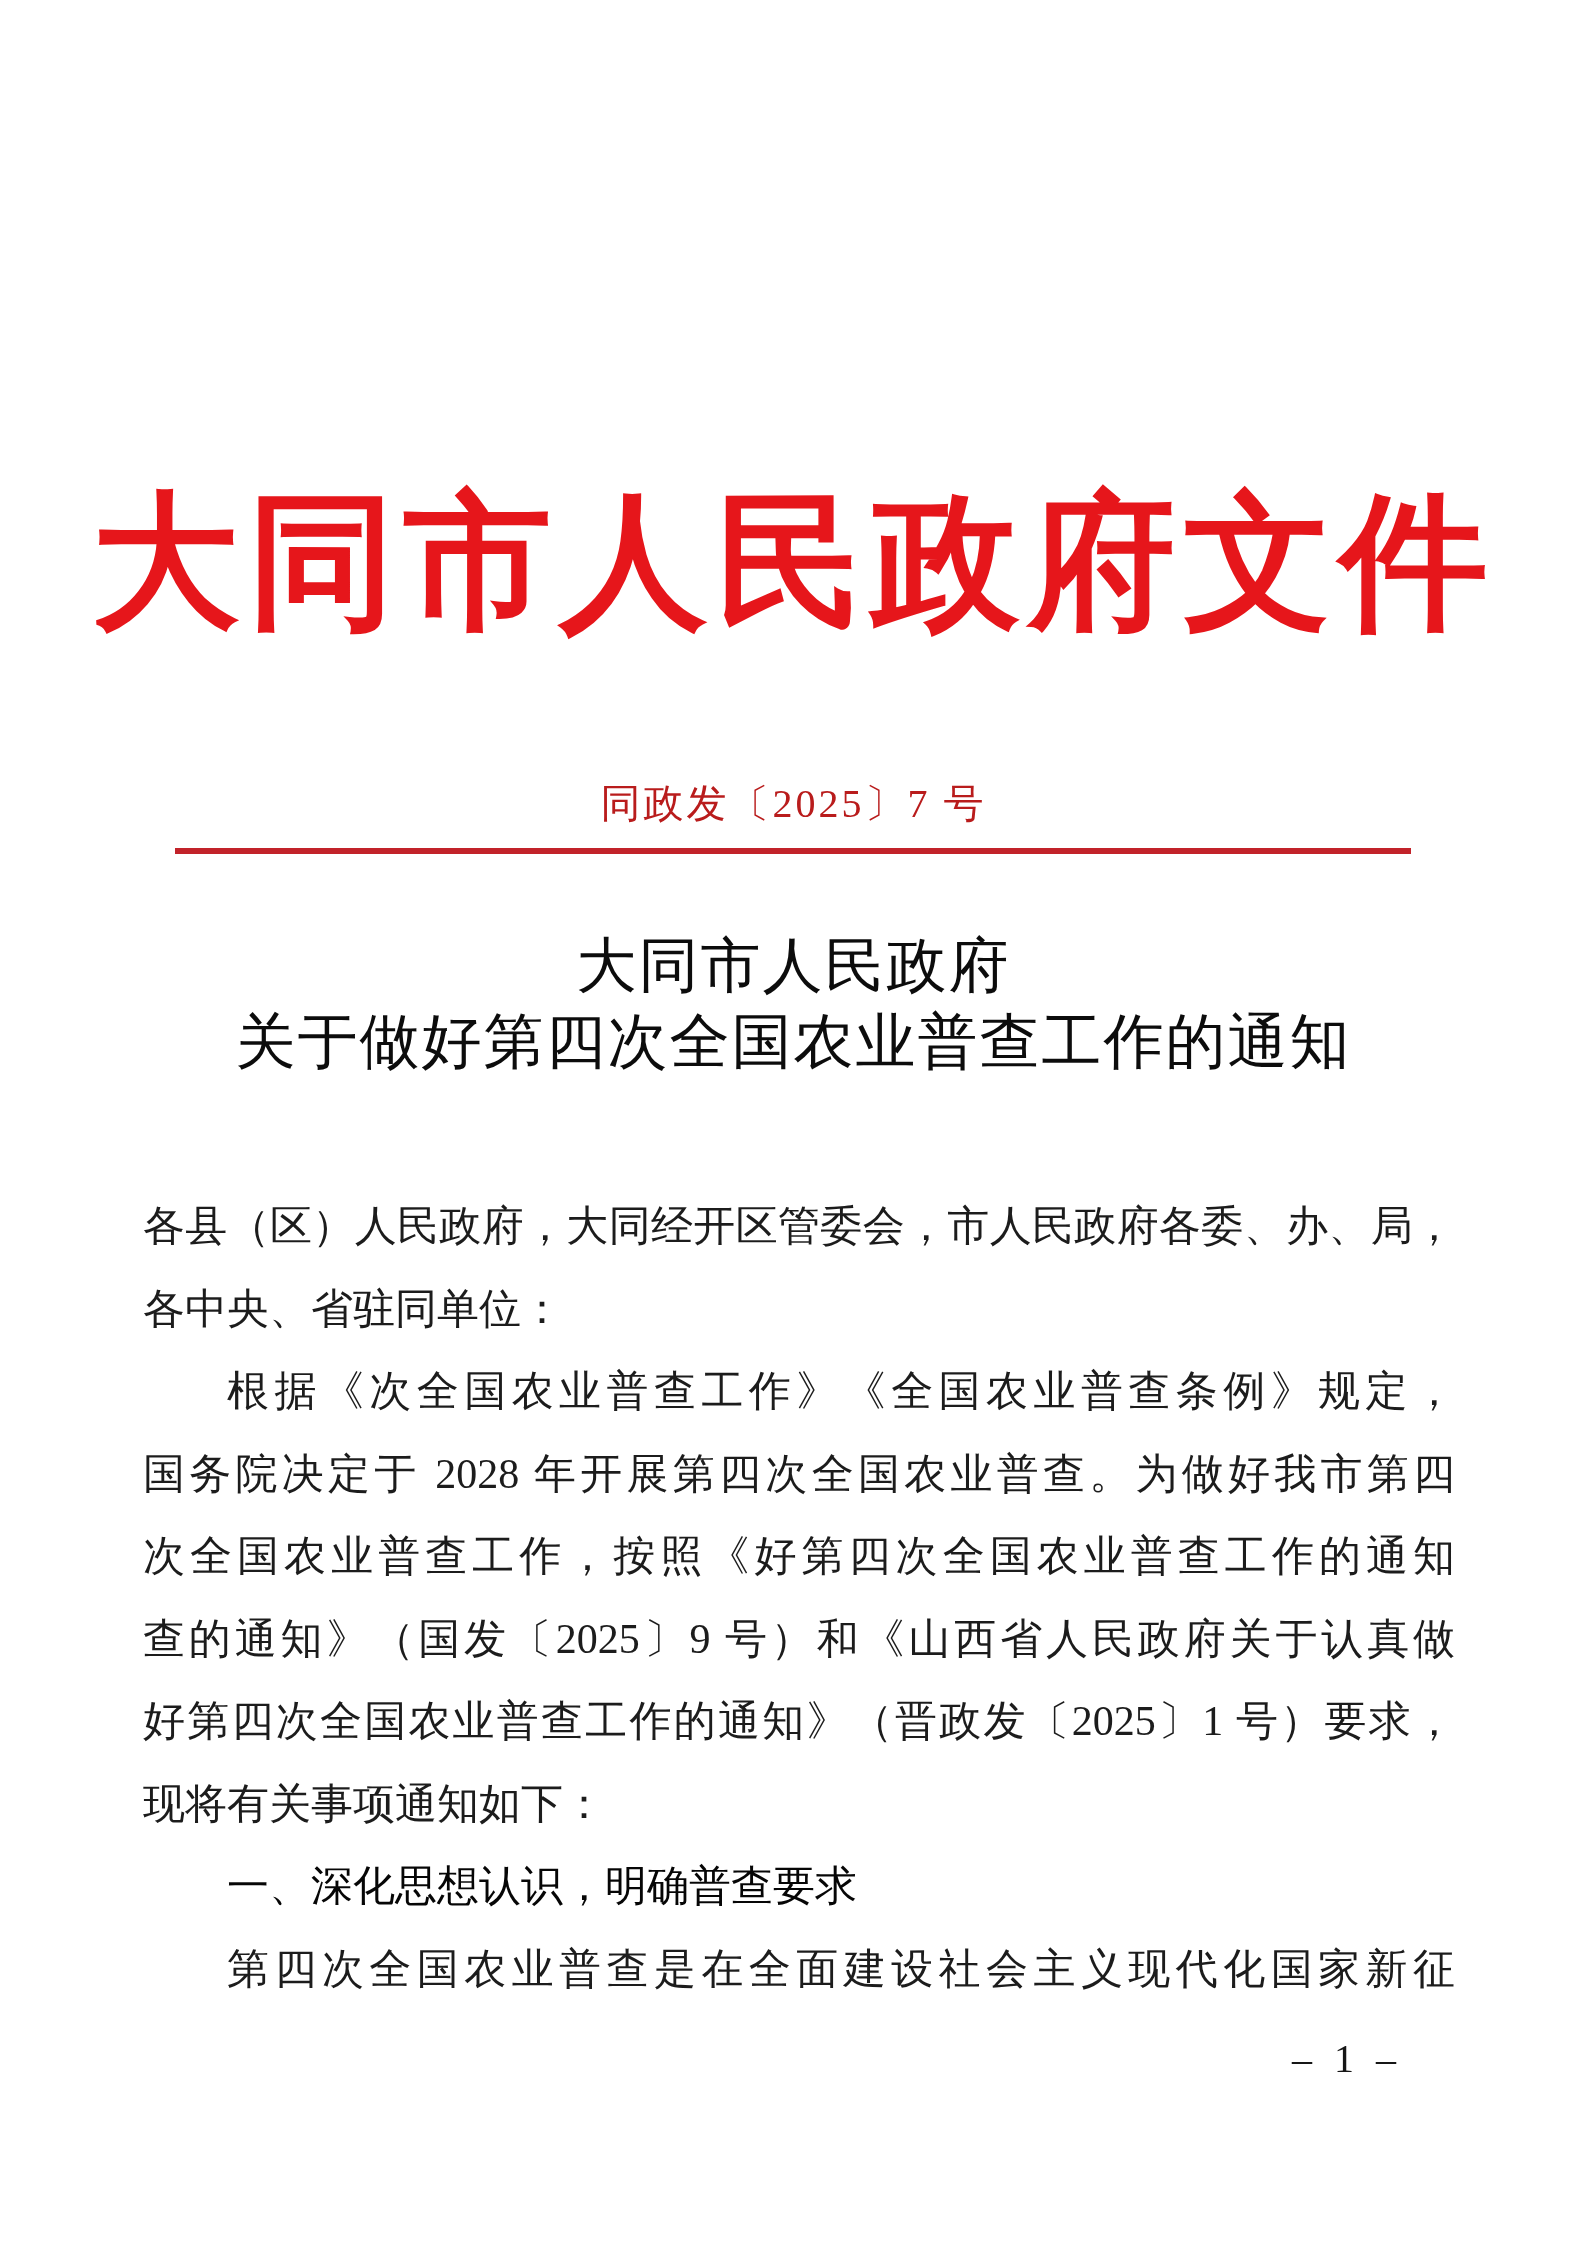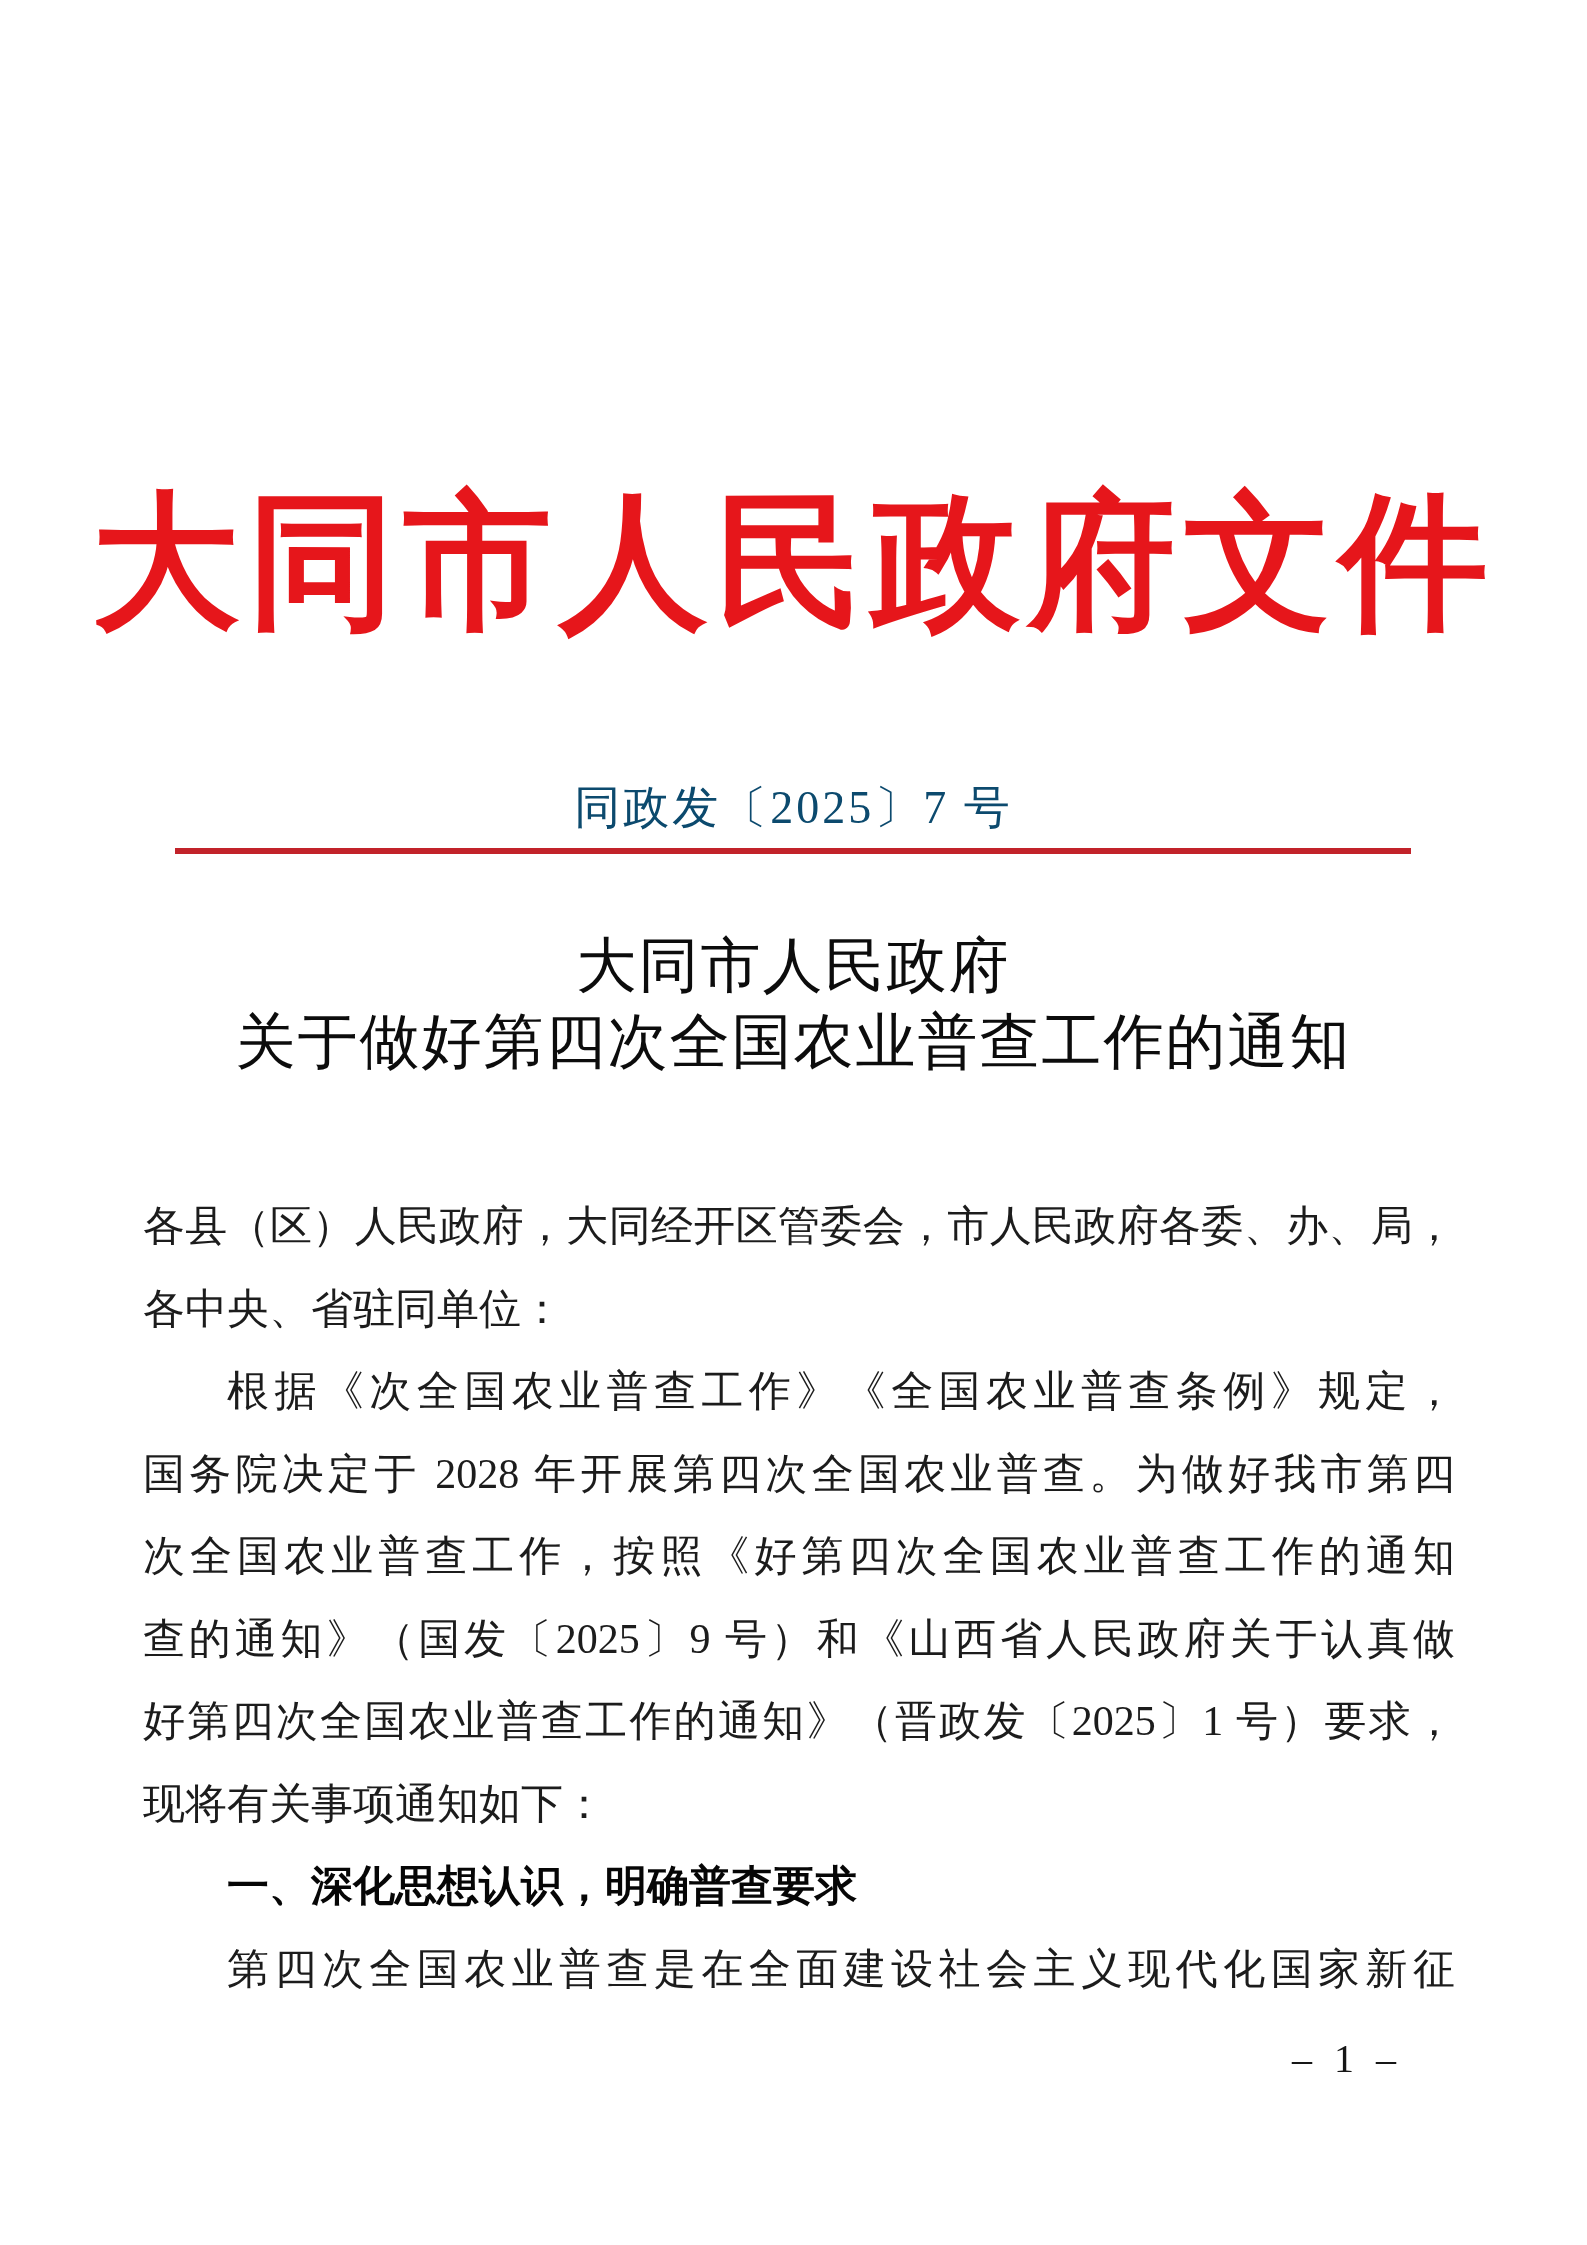--- a/index.html
+++ b/index.html
@@ -29,24 +29,24 @@
     letter-spacing: 8px;
     color: #e6161b;
     white-space: nowrap;
   }
   .docnum {
     position: absolute;
     top: 780px;
     left: 0;
     width: 100%;
     text-align: center;
-    font-size: 46px;
+    font-size: 40px;
     line-height: 1.2;
     letter-spacing: 3px;
-    color: #0c4a6e;
+    color: #b91c1c;
     white-space: nowrap;
   }
   .redline {
     position: absolute;
     top: 848px;
     left: 175px;
     width: 1236px;
     height: 6px;
     background: #c2232a;
   }
@@ -81,21 +81,21 @@
     white-space: normal;
     text-align: justify;
     text-align-last: justify;
     text-justify: inter-character;
   }
   .ln.indent {
     padding-left: 84px;
   }
   .ln.heading {
     font-family: "Liberation Sans", "DejaVu Sans", sans-serif;
-    font-weight: bold;
+    font-weight: normal;
     color: #060606;
   }
   .pagenum {
     position: absolute;
     top: 2035px;
     right: 185px;
     font-size: 40px;
     line-height: 1.2;
     letter-spacing: 6px;
     color: #161616;

